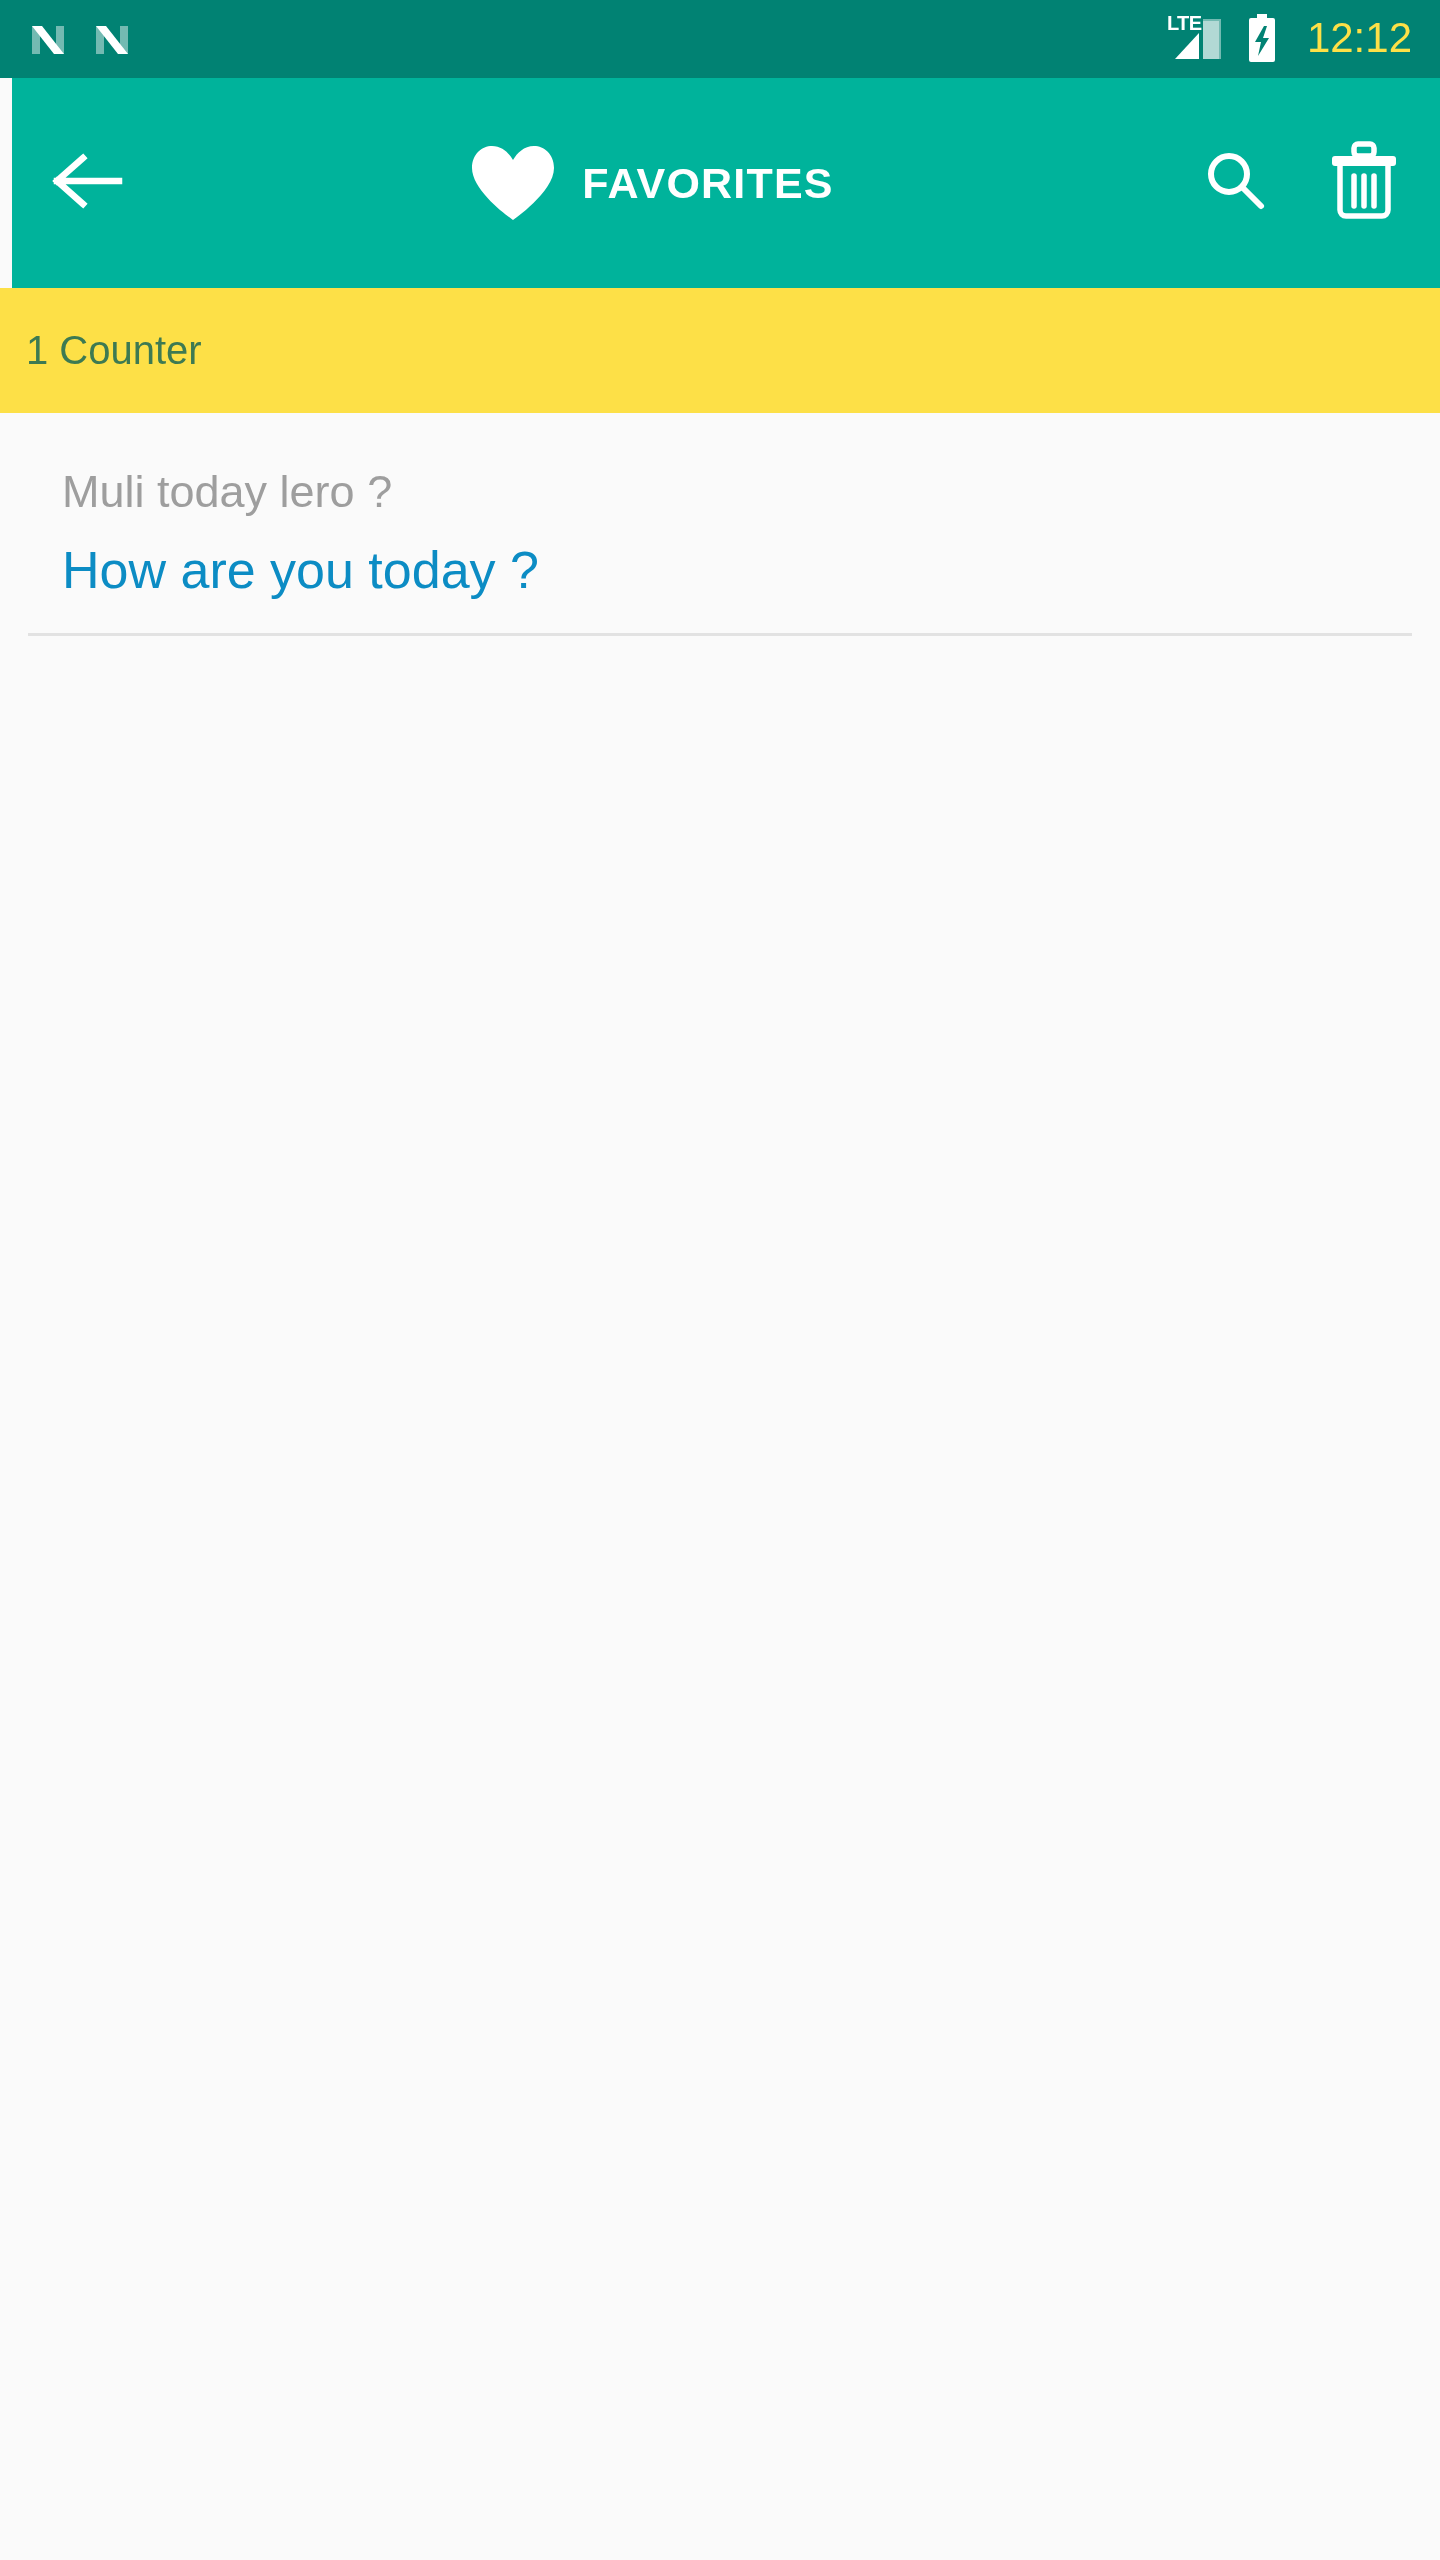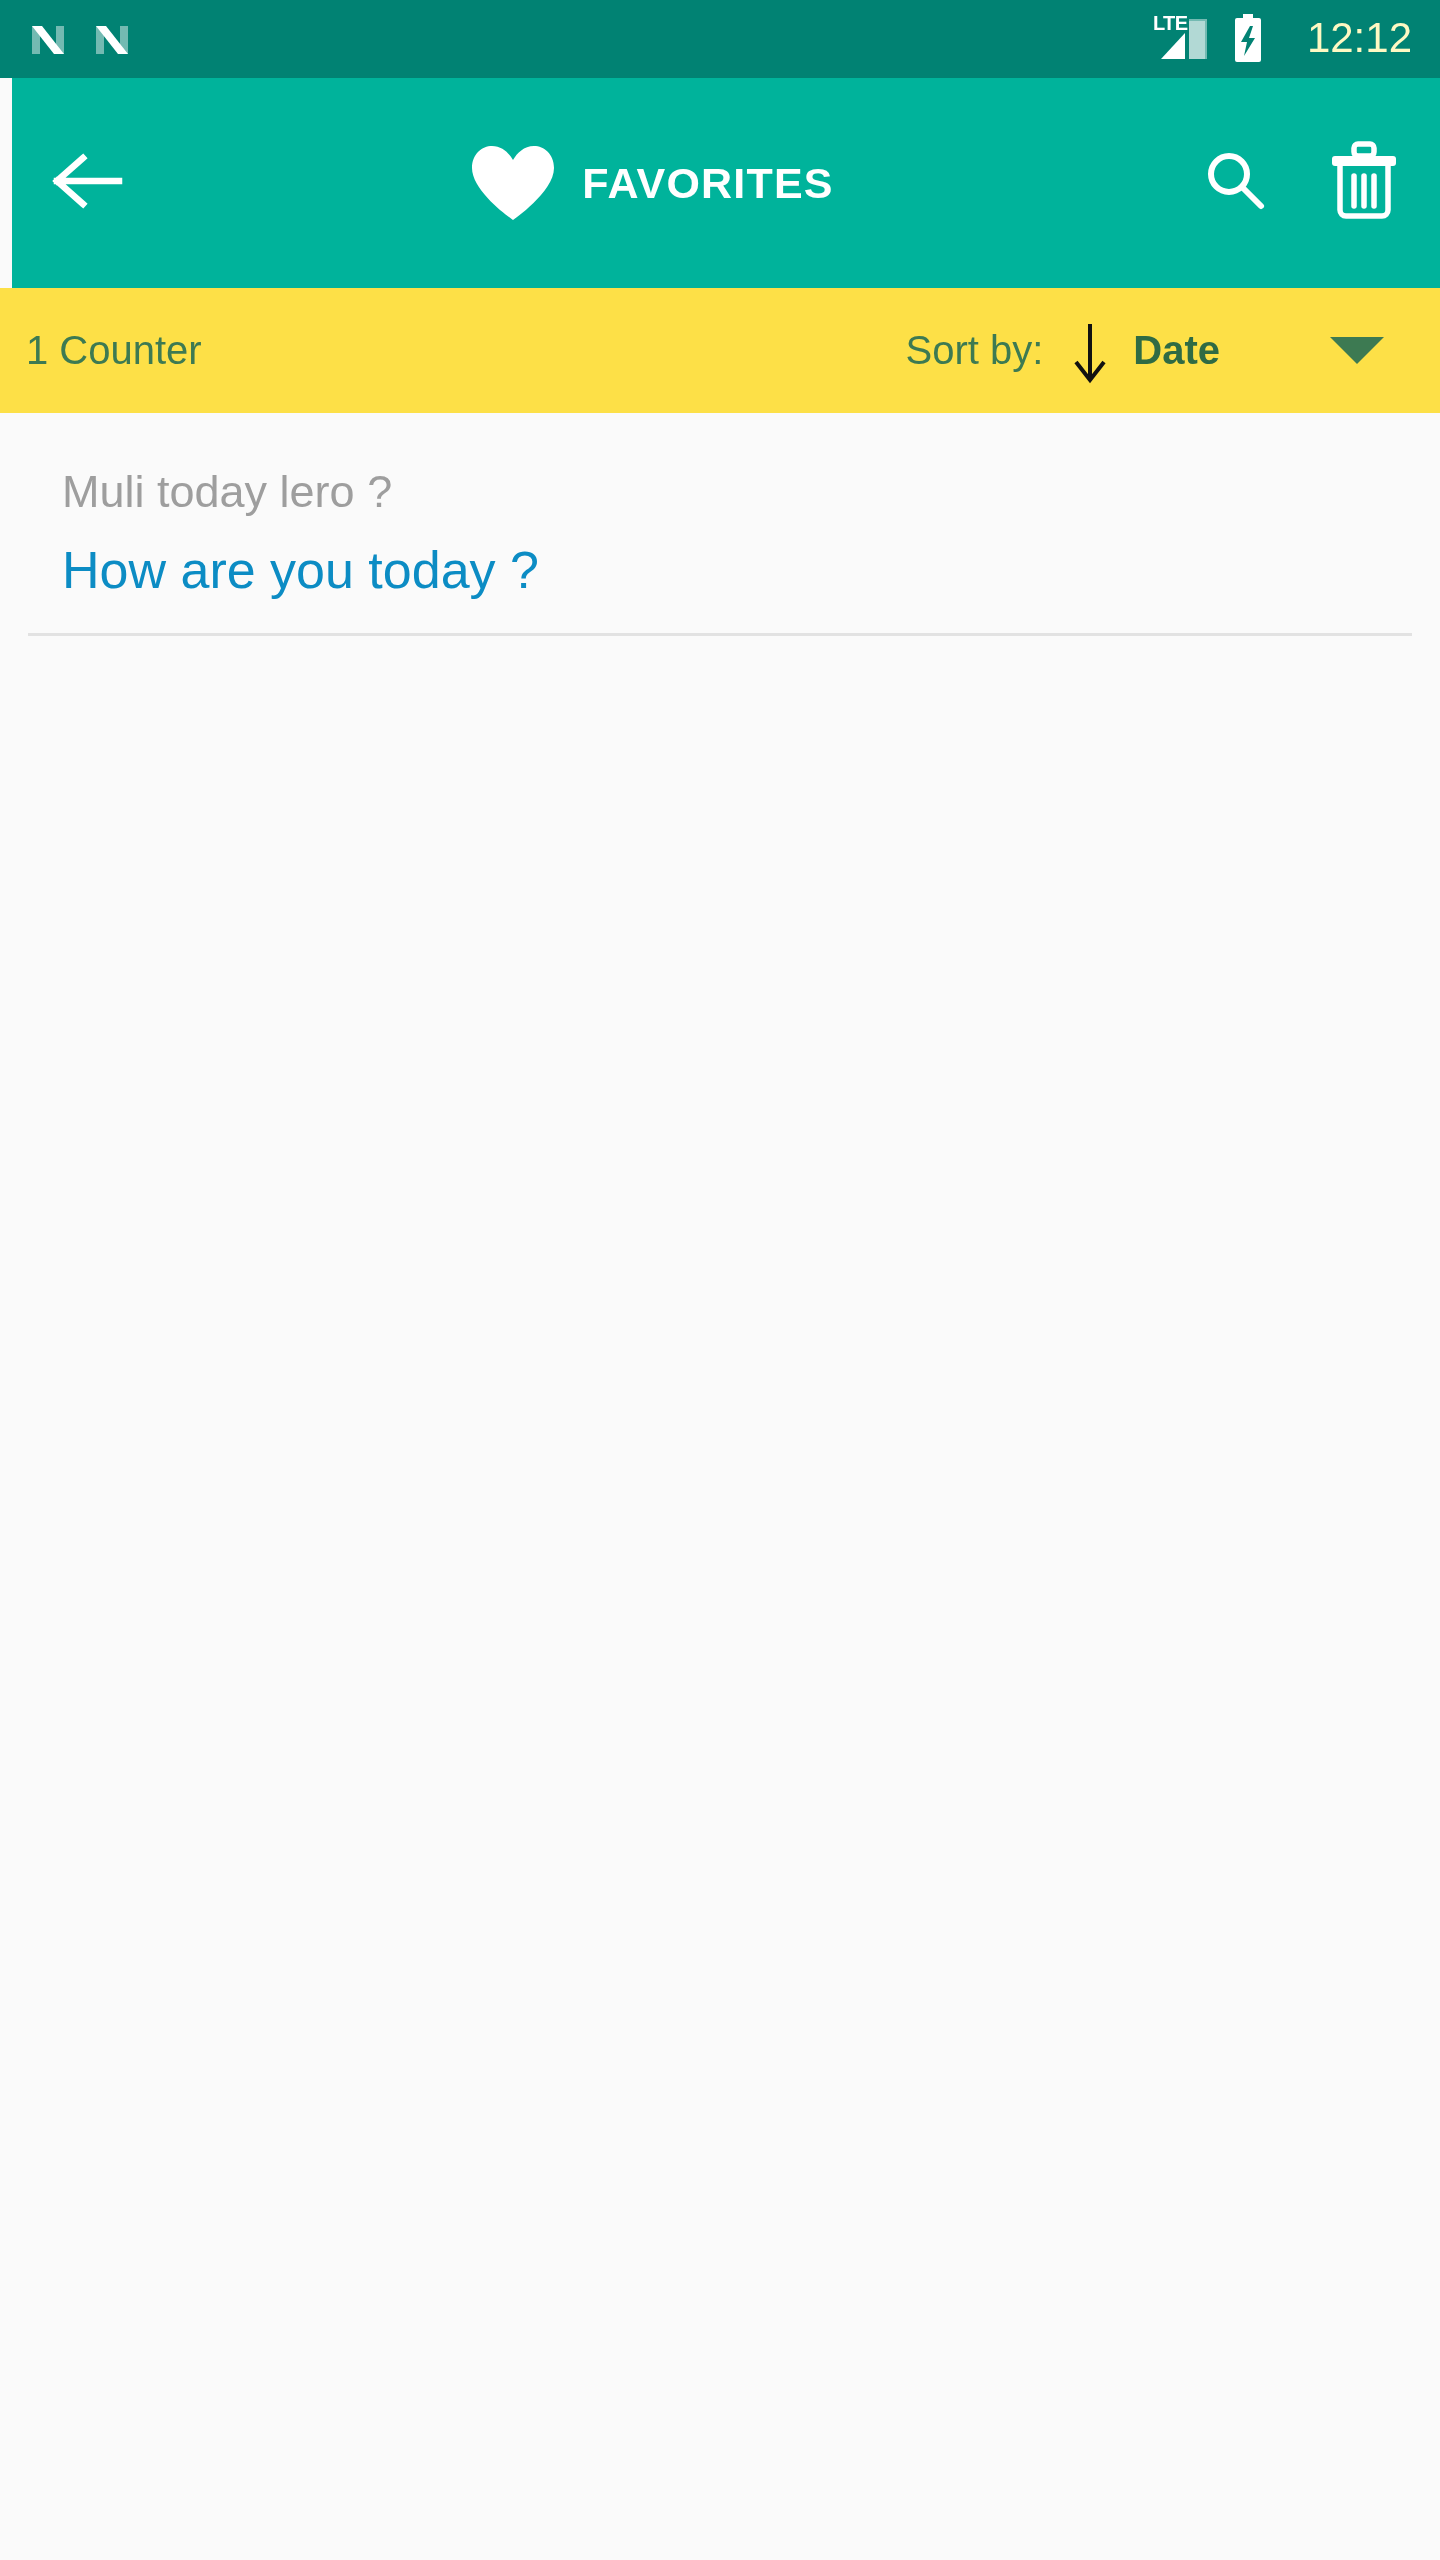--- a/index.html
+++ b/index.html
@@ -64,26 +64,26 @@
     top: -2px;
     left: -2px;
     font-size: 20px;
     font-weight: bold;
     color: #ffffff;
     letter-spacing: -0.5px;
     line-height: 1;
   }
   .battery-icon { display: block; width: 34px; height: 50px; }
   .clock {
-    color: #fef9c3;
+    color: #fde047;
     font-size: 42px;
     font-weight: 500;
     letter-spacing: 0px;
     line-height: 1;
-    margin-left: 22px;
+    margin-left: 8px;
     margin-top: -2px;
   }
 
   
   .app-bar {
     position: absolute;
     top: 78px; left: 12px;
     width: 1440px;
     height: 210px;
     background: #00b39b;
@@ -291,34 +291,20 @@
           <line x1="36" y1="36" x2="36" y2="66" stroke="#ffffff" stroke-width="5.5" stroke-linecap="round"></line>
           <line x1="46" y1="36" x2="46" y2="66" stroke="#ffffff" stroke-width="5.5" stroke-linecap="round"></line>
         </svg>
       </span>
     </div>
   </div>
 
   <div class="sort-bar">
     <span class="counter-text">1 Counter</span>
 
-    <div class="sort-right">
-      <span class="sort-label">Sort by:</span>
-
-      <span>
-        <svg class="sort-arrow" viewBox="0 0 34 62" aria-hidden="true">
-          <line x1="17" y1="2" x2="17" y2="56" stroke="#111111" stroke-width="4"></line>
-          <path d="M3 40 L17 58 L31 40" stroke="#111111" stroke-width="4" fill="none" stroke-linecap="butt"></path>
-        </svg>
-      </span>
-
-      <span class="sort-value">Date</span>
-
-      <span class="sort-caret"></span>
-    </div>
   </div>
 
   <div class="list">
     <div class="list-item">
       <div class="item-source">Muli today lero ?</div>
       <div class="item-translation">How are you today ?</div>
       <div class="item-divider"></div>
     </div>
   </div>
 

